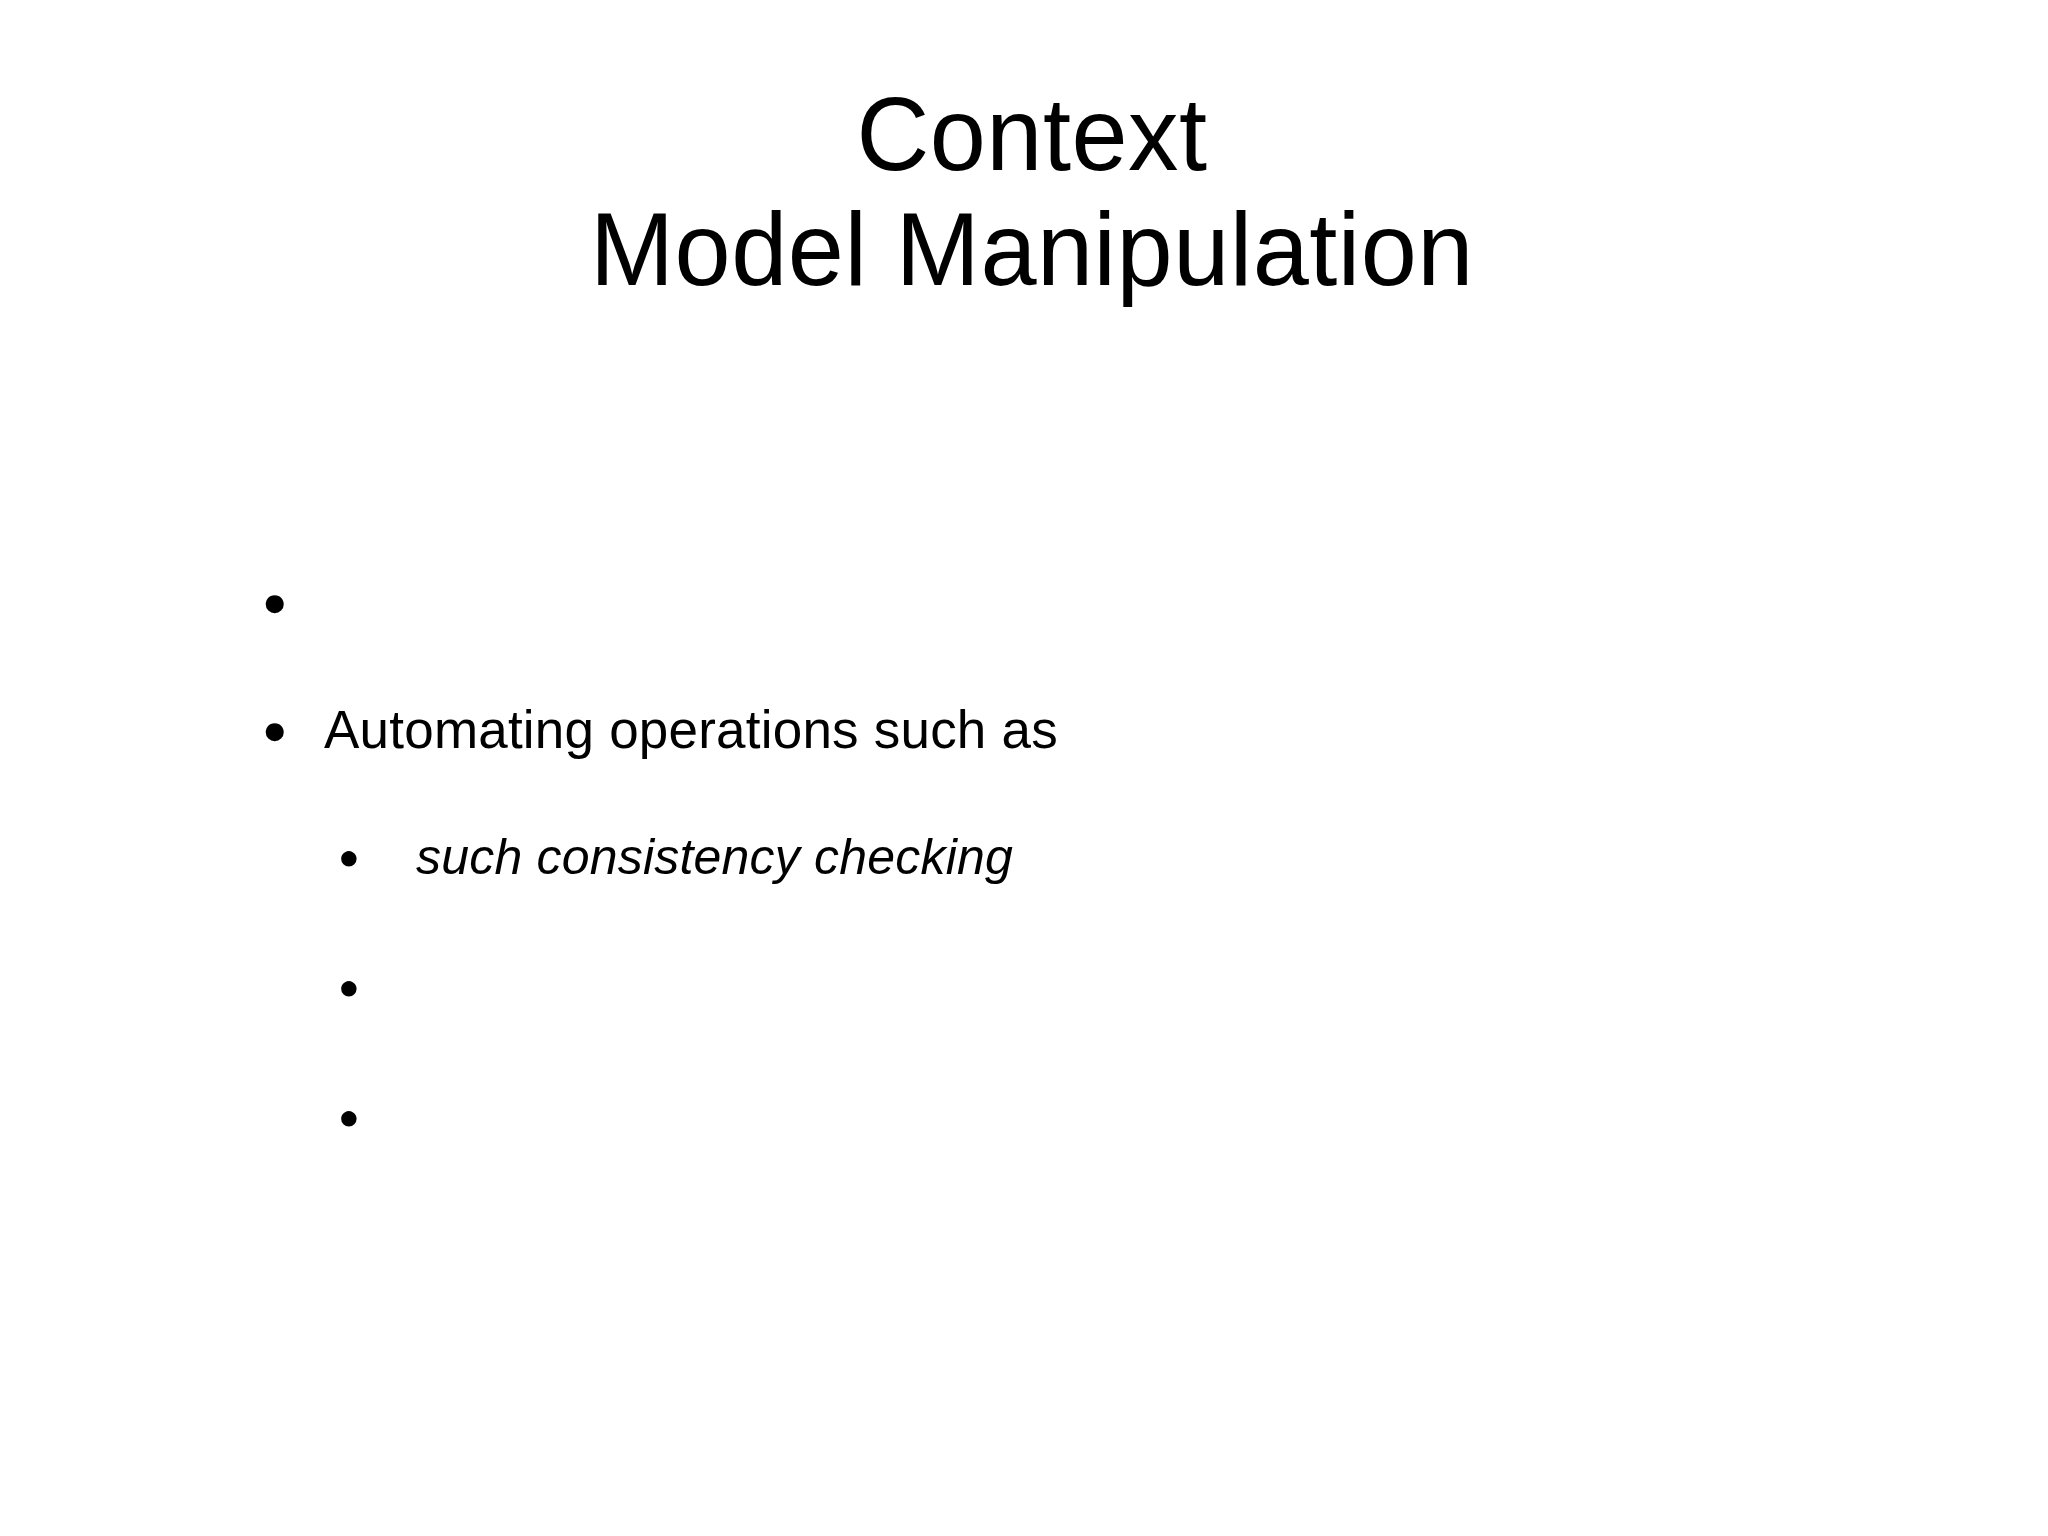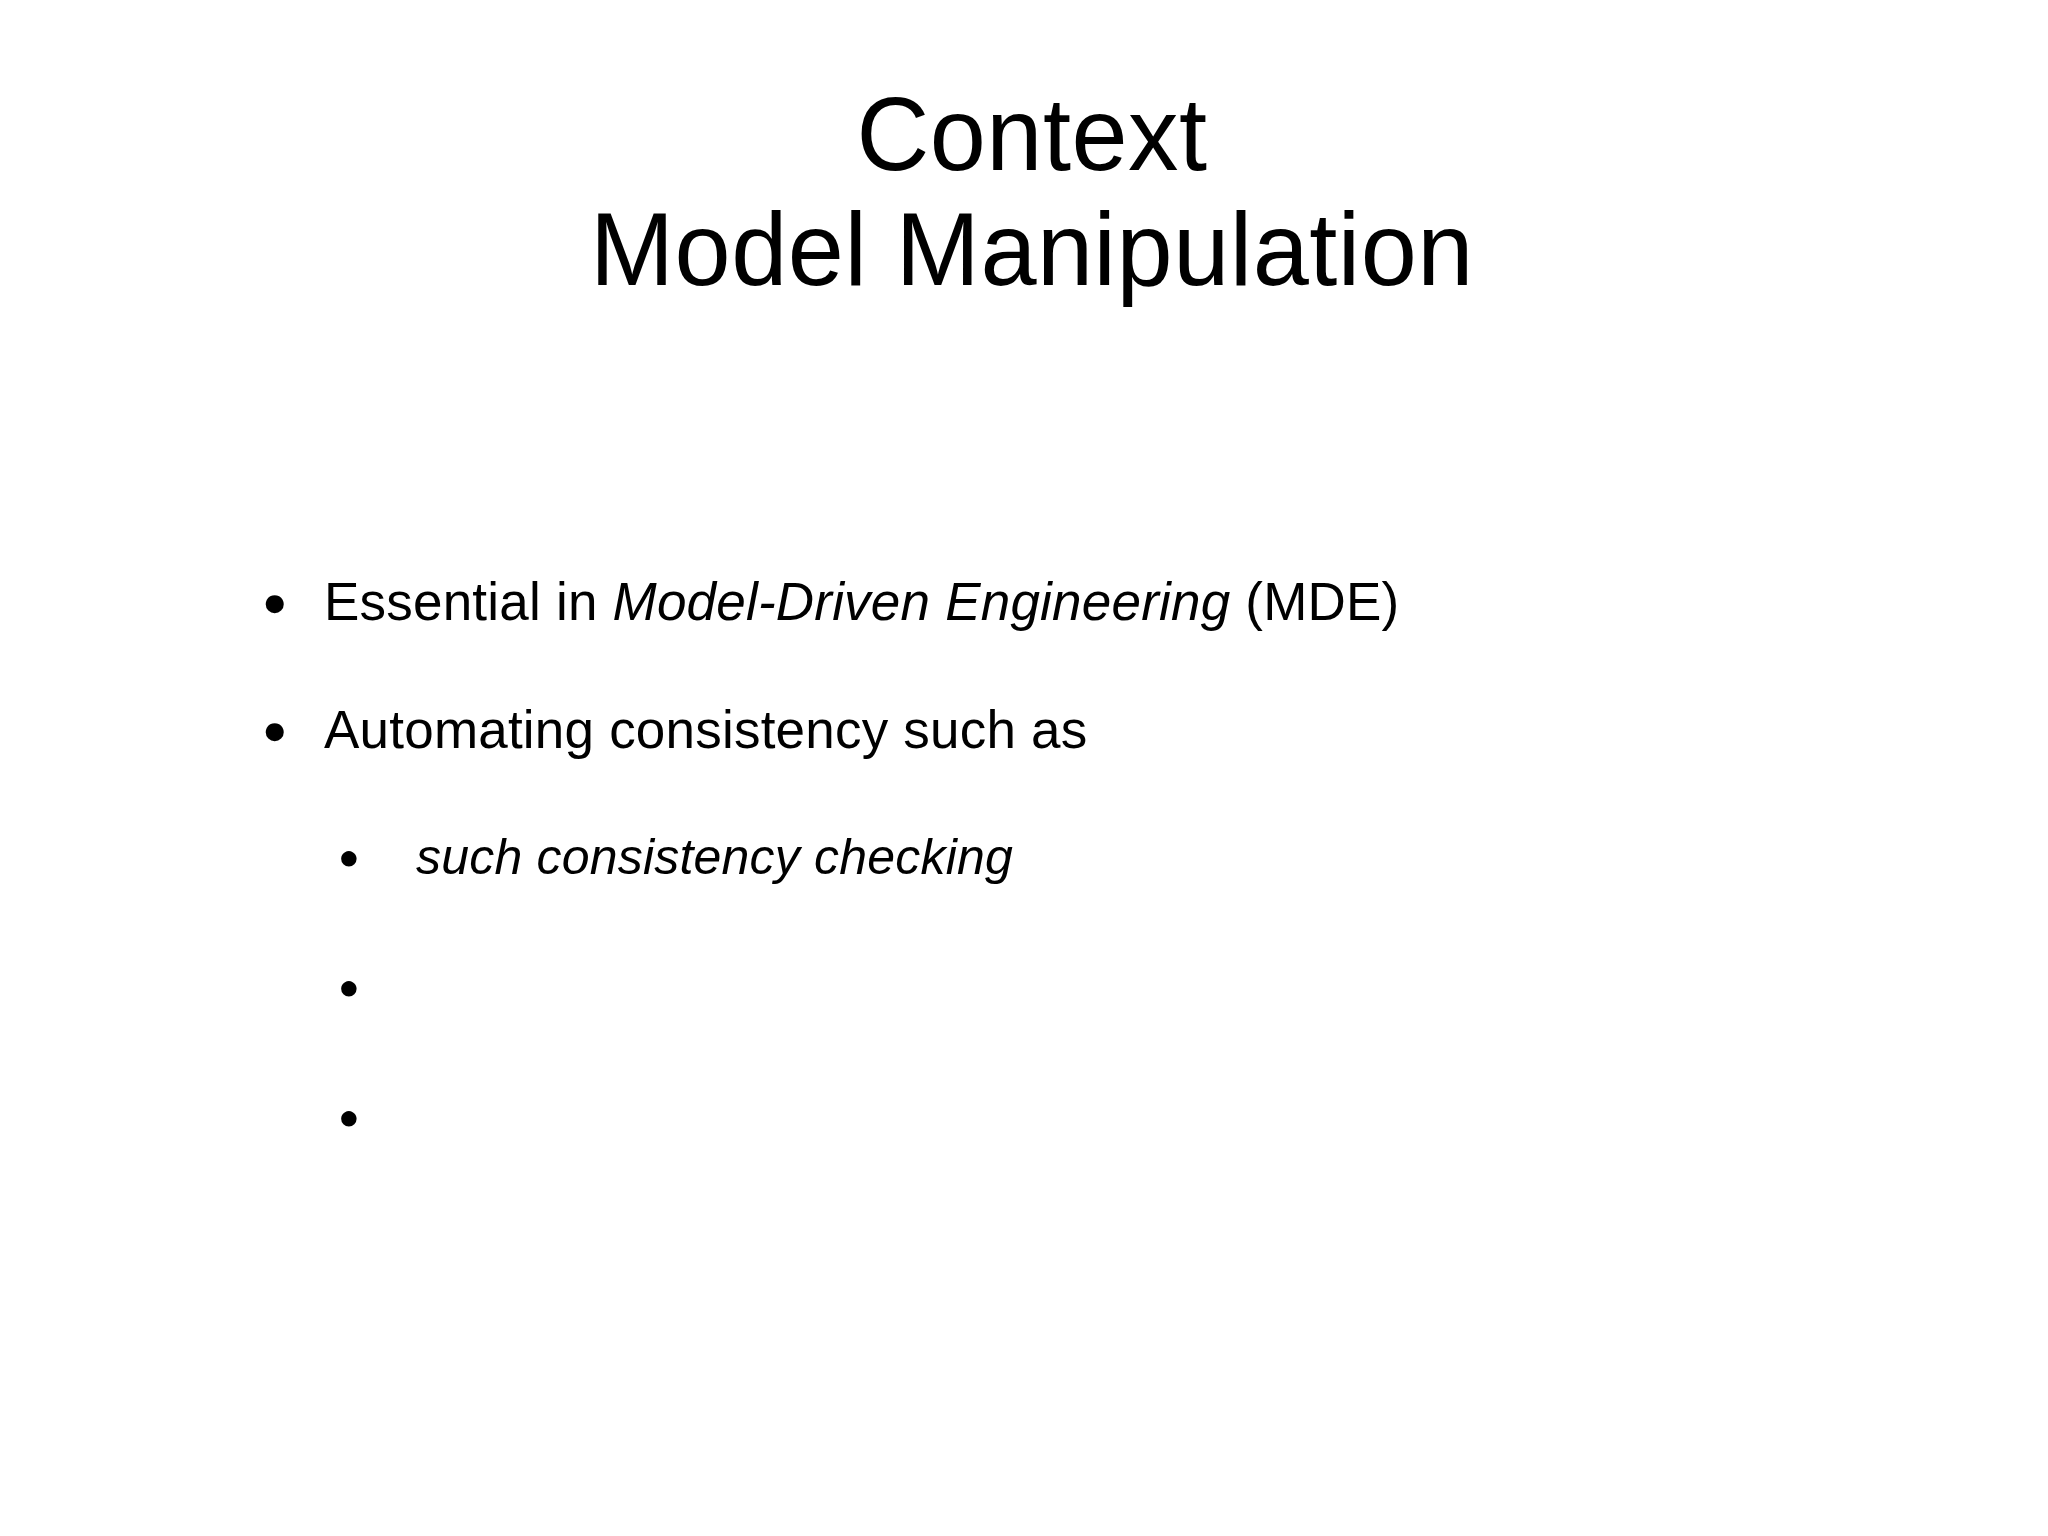--- a/index.html
+++ b/index.html
@@ -121,26 +121,25 @@
 
   <div class="title-block">
     <span class="title-line title-line-1">Context</span>
     <span class="title-line title-line-2">Model Manipulation</span>
   </div>
 
   <div class="body-block">
 
     <div class="bullet-row level-1">
       <span class="bullet-marker">●</span>
-      <span class="bullet-text"><span class="seg-roman">Essential in </span><span class="seg-italic">Model-Driven Engineering</span><span class="seg-roman"> (MDE)</span></span>
     </div>
 
     <div class="bullet-row level-1">
       <span class="bullet-marker">●</span>
-      <span class="bullet-text"><span class="seg-roman">Automating consistency such as</span></span>
+      <span class="bullet-text"><span class="seg-roman">Automating operations such as</span></span>
     </div>
 
     <div class="bullet-row level-2">
       <span class="bullet-marker">●</span>
       <span class="bullet-text"><span class="seg-italic">such consistency checking</span></span>
     </div>
 
     <div class="bullet-row level-2">
       <span class="bullet-marker">●</span>
     </div>

